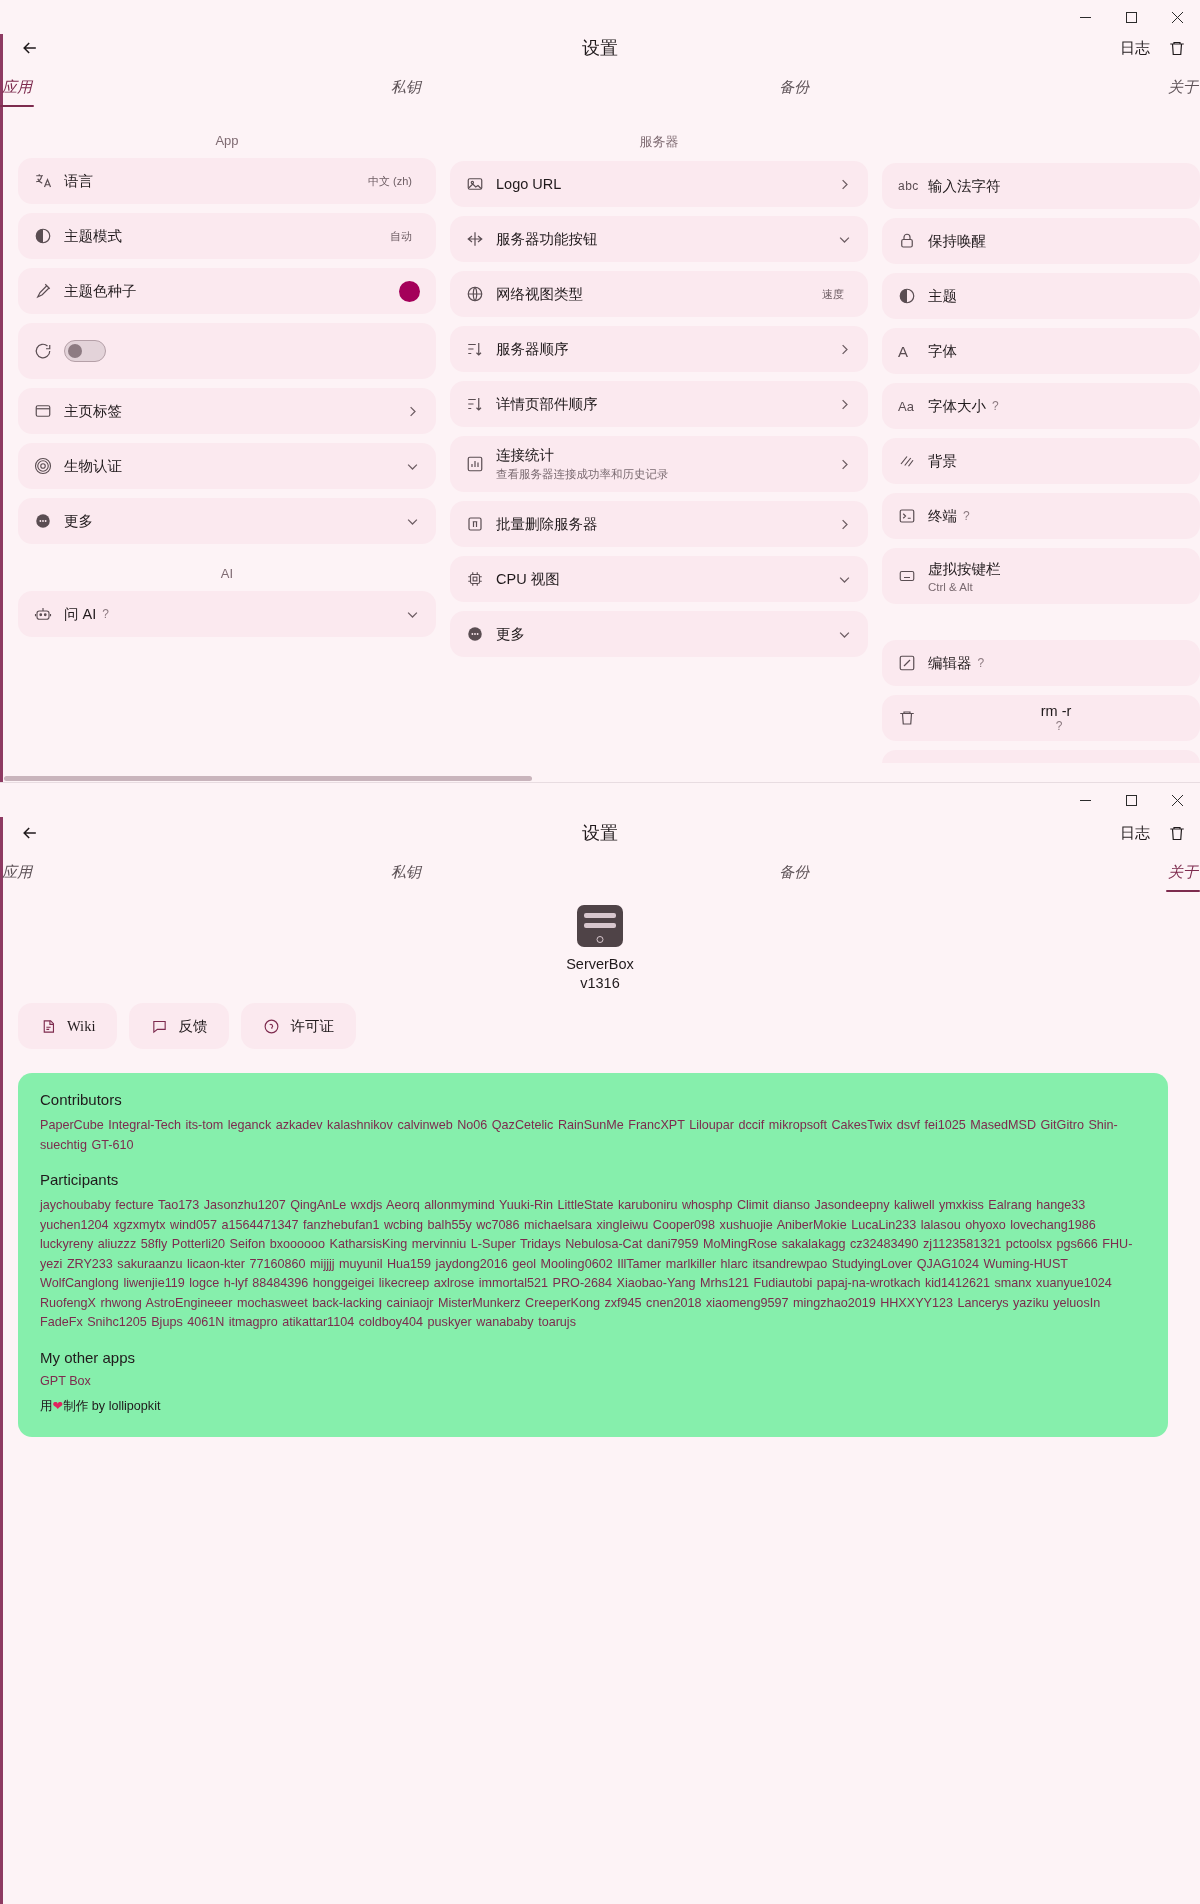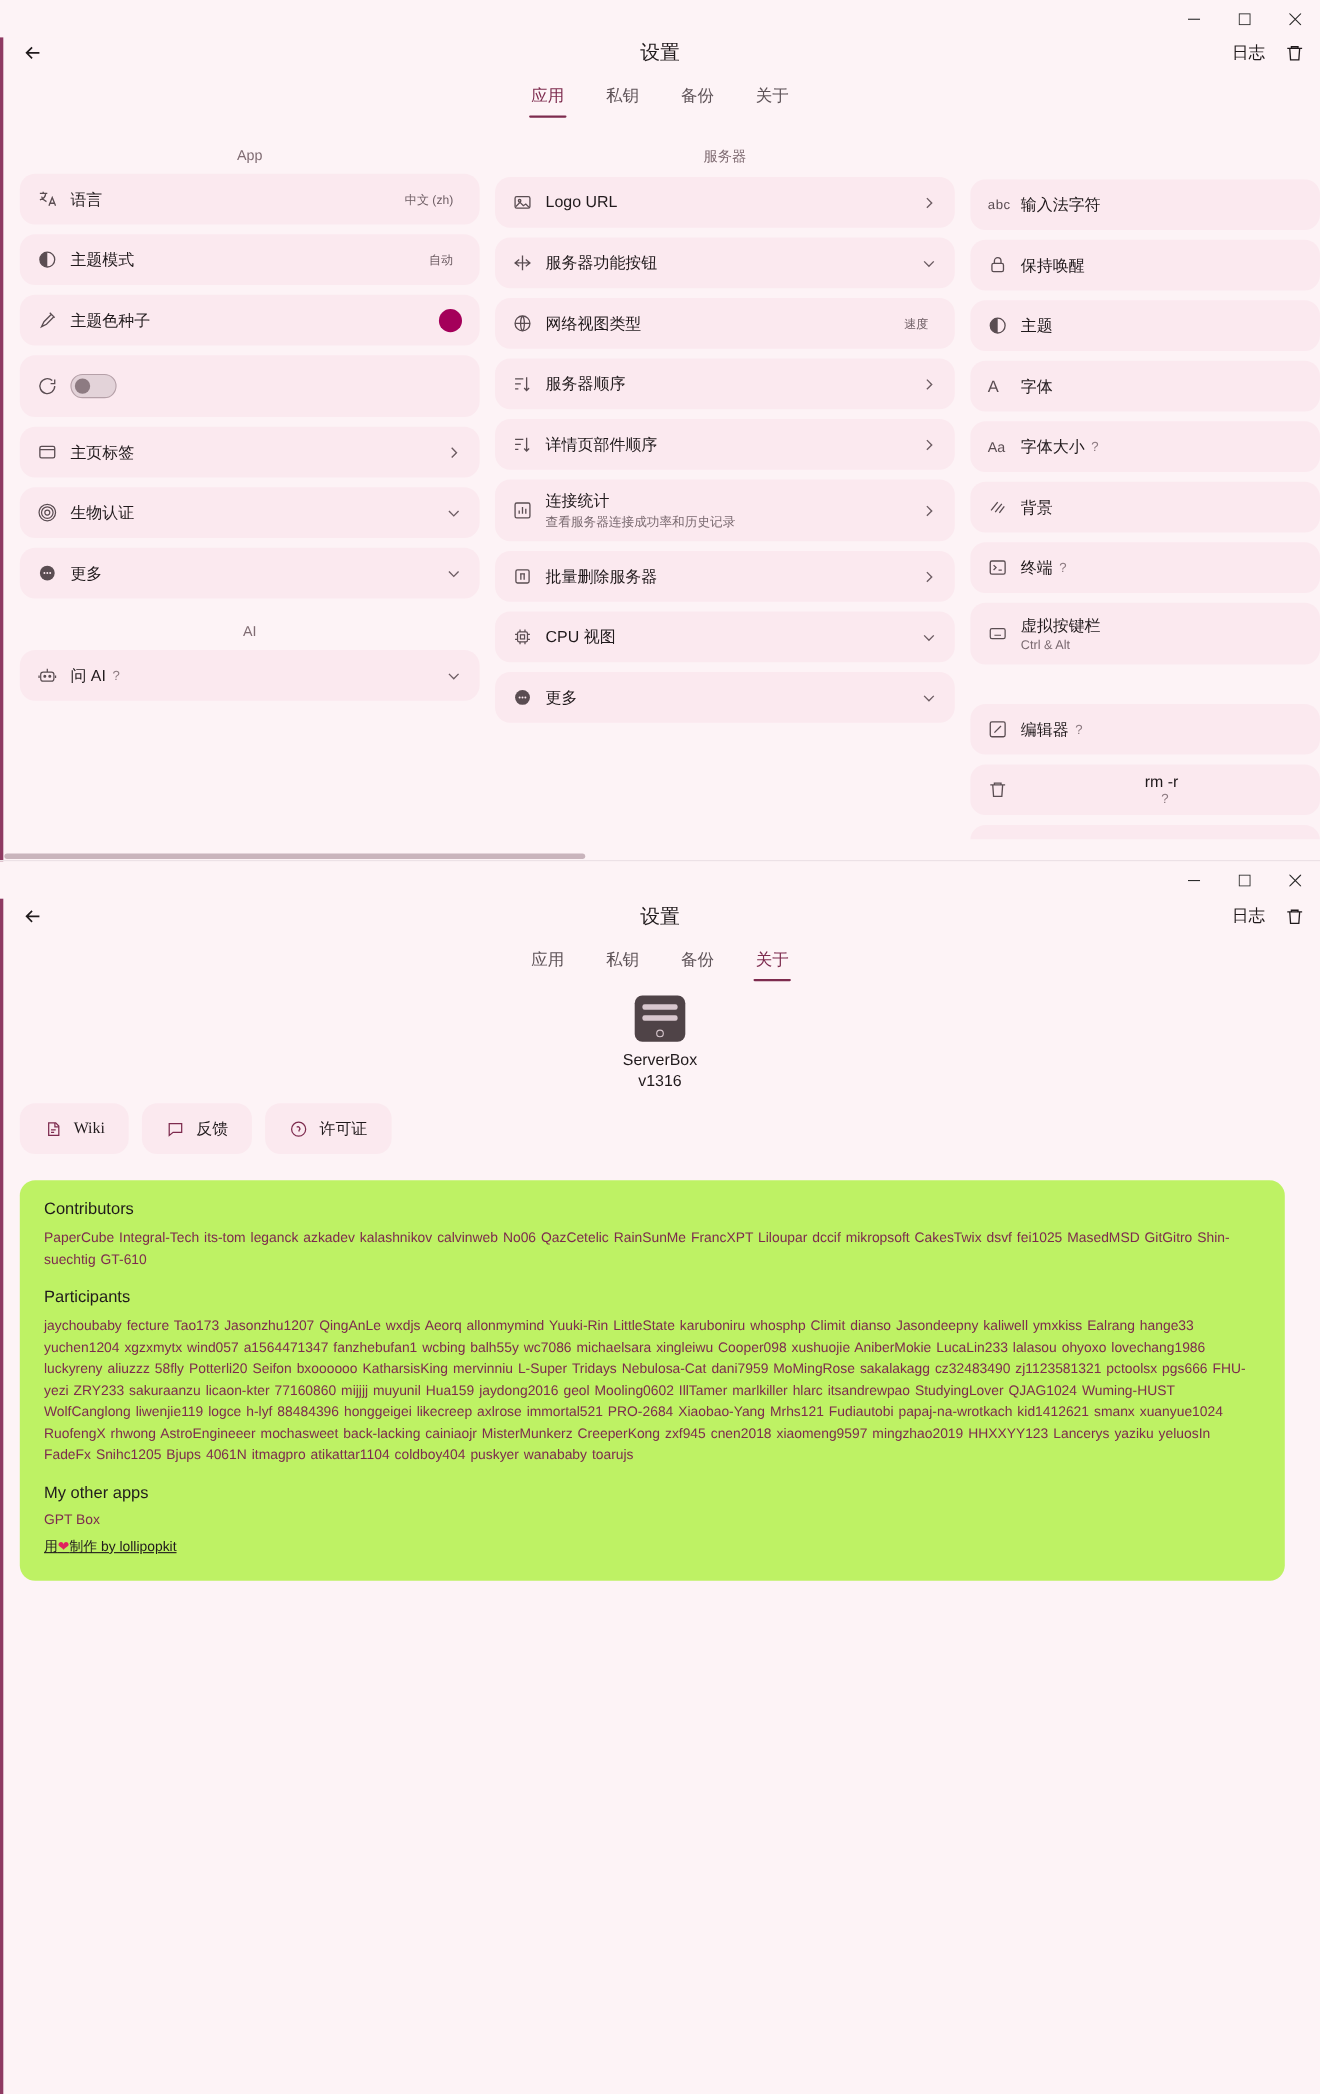--- a/index.html
+++ b/index.html
@@ -59,22 +59,22 @@
   .hdr-right {
     position: absolute; right: 14px; top: 50%; transform: translateY(-50%);
     display: flex; align-items: center; gap: 18px;
   }
   .hdr-right .txt { font-size: 15px; color: #201a1c; }
   .hdr-right .icn { color: #201a1c; display: flex; }
 
   
   .tabs {
     position: absolute; left: 0; right: 0;
-    display: flex; justify-content: center; gap: 34px;
-    font-size: 15px; color: #5d5257;
+    display: flex; justify-content: space-between; gap: 34px;
+    font-size: 15px; color: #5d5257; font-style: italic;
   }
   .tab { padding: 6px 2px 10px; position: relative; }
   .tab.active { color: #7d2b4e; }
   .tab.active::after {
     content: ""; position: absolute; left: 0; right: 0; bottom: 0;
     height: 2.5px; background: #7d2b4e; border-radius: 2px;
   }
 
   
   .col { position: absolute; }
@@ -145,30 +145,30 @@
   }
   .pill {
     background: #fbe9ef; border-radius: 14px; height: 46px;
     display: flex; align-items: center; gap: 10px; padding: 0 22px;
     font-size: 14.5px; color: #201a1c;
   }
   .pill .ic { color: #7d2b4e; display: flex; }
 
   .panel {
     position: absolute;
-    background: #bef264; border-radius: 14px;
+    background: #86efac; border-radius: 14px;
     padding: 18px 22px 22px;
   }
   .panel h3 { margin: 0 0 8px; font-size: 15px; font-weight: 400; color: #201a1c; }
   .panel h3.spaced { margin-top: 16px; }
   .names {
     font-size: 12.6px; line-height: 1.55; color: #7d2b4e; word-spacing: 1px;
   }
   .link { font-size: 12.6px; color: #7d2b4e; }
-  .madeby { font-size: 12.6px; color: #201a1c; margin-top: 10px; text-decoration: underline; }
+  .madeby { font-size: 12.6px; color: #201a1c; margin-top: 10px; }
   .madeby .heart { color: #e0245e; }
 
   .hscroll {
     position: absolute; left: 0; bottom: 0; height: 7px; width: 100%;
     background: transparent;
   }
   .hscroll .thumb {
     position: absolute; left: 4px; top: 1px; height: 5px; width: 528px;
     background: #c9b4bc; border-radius: 3px;
   }

